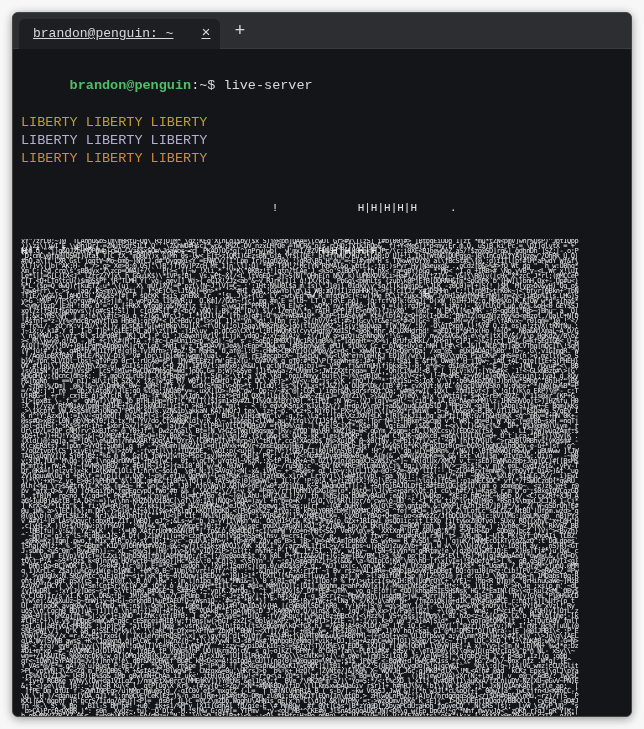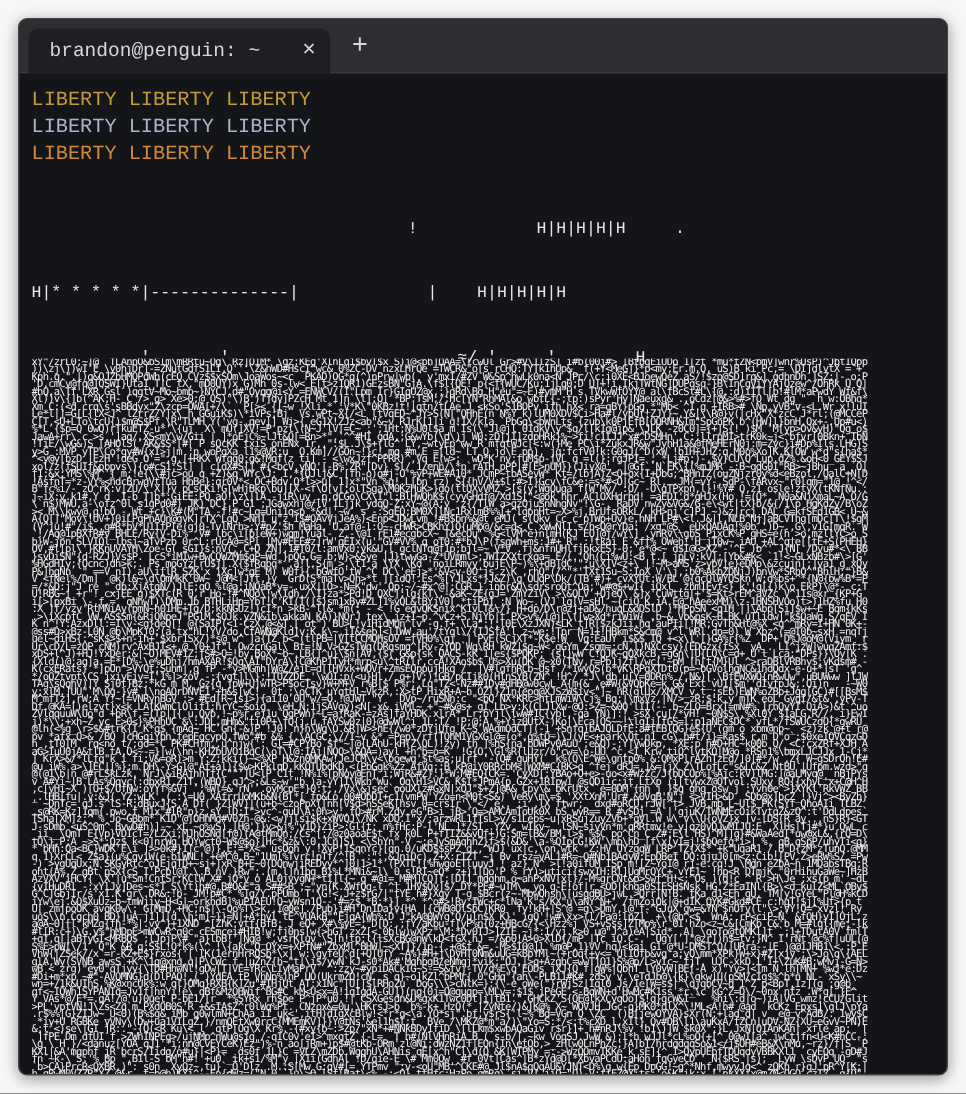--- a/index.html
+++ b/index.html
@@ -33,20 +33,21 @@
     display: flex;
     align-items: center;
     background: #1e1f22;
     color: #d7d8da;
     font-size: 13px;
     padding: 6px 10px 6px 14px;
     border-radius: 6px 6px 0 0;
     gap: 28px;
     height: 30px;
     margin-top: 6px;
+    text-decoration: underline;
   }
   .tab .close {
     font-size: 15px;
     color: #d7d8da;
     line-height: 1;
     cursor: pointer;
   }
   .newtab {
     color: #d7d8da;
     font-size: 18px;
@@ -101,20 +102,23 @@
   <div class="titlebar">
     <div class="tab">
       <span>brandon@penguin: ~</span>
       <span class="close">×</span>
     </div>
     <div class="newtab">+</div>
   </div>
 
   <div class="term">
 
+    <div class="prompt-line">
+      <span class="prompt-user">brandon@penguin</span><span class="prompt-sep">:~$ </span><span class="prompt-cmd">live-server</span>
+    </div>
 
     <div class="liberty-1">LIBERTY LIBERTY LIBERTY</div>
     <div class="liberty-2">LIBERTY LIBERTY LIBERTY</div>
     <div class="liberty-3">LIBERTY LIBERTY LIBERTY</div>
 
     <div class="ascii">
       <div>                                      !            H|H|H|H|H     .</div>
       <div>H|* * * * *|--------------|             |    H|H|H|H|H</div>
       <div>           '       '                       ≈/ '     '        H</div>
     </div>

